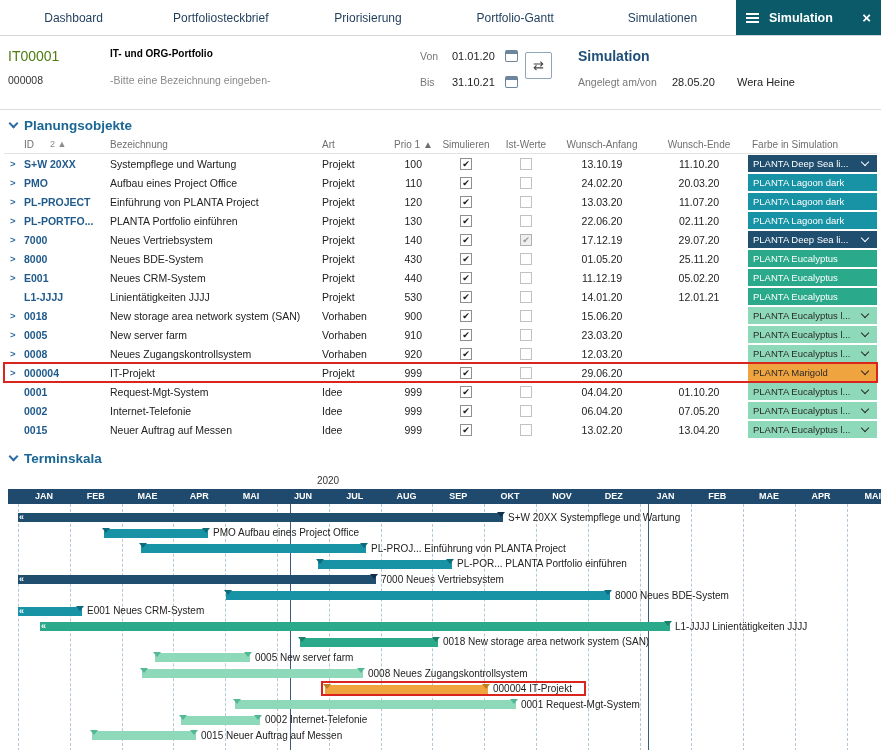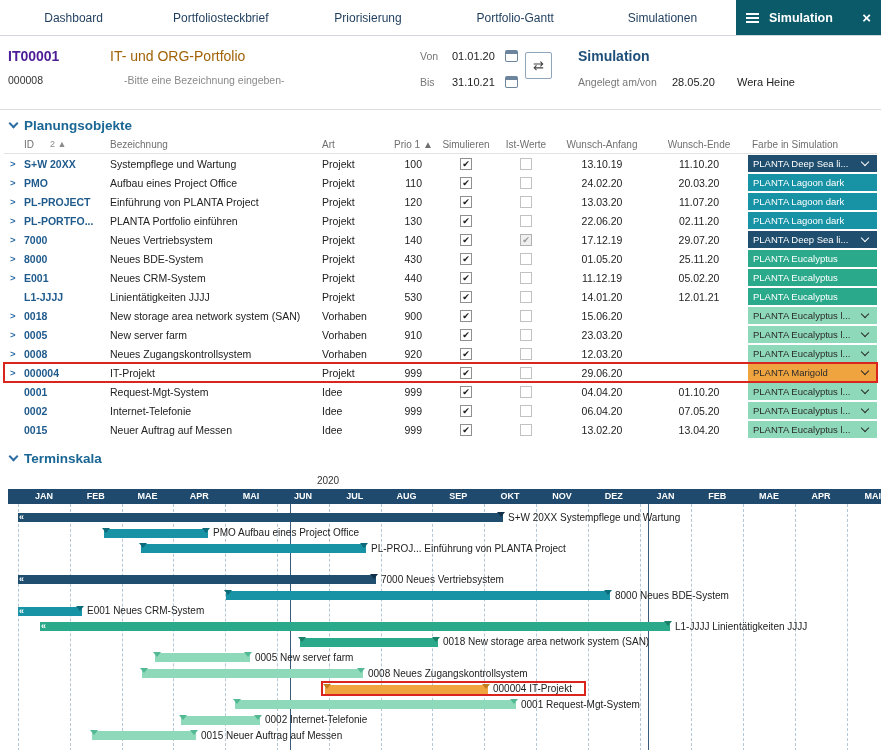--- a/index.html
+++ b/index.html
@@ -14,24 +14,24 @@
     display:flex; align-items:center; gap:10px; padding:0 10px; }
   .active-tab .atab-label { flex:1; font-weight:bold; font-size:12.5px; }
   .burger { width:13px; height:2px; background:#fff; position:relative; }
   .burger::before, .burger::after { content:""; position:absolute; left:0; width:13px; height:2px; background:#fff; }
   .burger::before { top:-4px; } .burger::after { top:4px; }
   .xclose { font-size:15px; font-weight:bold; line-height:1; cursor:pointer; }
 
   
   .hdr { position:relative; height:74px; border-bottom:1px solid #dcdcdc; }
   .hdr > div { position:absolute; white-space:nowrap; }
-  .pid    { left:8px;  top:12px; font-size:14px; font-weight:bold; color:#4c1d95; }
+  .pid    { left:8px;  top:12px; font-size:14px; font-weight:normal; color:#4d7c0f; }
   .pid2   { left:8px;  top:38px; font-size:10.5px; color:#333; }
-  .ptitle { left:110px; top:12px; font-size:14px; font-weight:normal; color:#a16207; }
-  .psub   { left:124px; top:38px; font-size:10.5px; color:#8a8a8a; }
+  .ptitle { left:110px; top:12px; font-size:10px; font-weight:bold; color:#000000; }
+  .psub   { left:110px; top:38px; font-size:10.5px; color:#8a8a8a; }
   .lbl    { color:#777; font-size:10.5px; }
   .vonl   { left:420px; top:14px; } .vonv { left:452px; top:14px; }
   .bisl   { left:420px; top:40px; } .bisv { left:452px; top:40px; }
   .cal    { width:13px; height:12px; border:1px solid #6c849c; border-top:4px solid #6c849c; border-radius:2px; }
   .cal1   { left:505px; top:14px; } .cal2 { left:505px; top:40px; }
   .swap   { left:525px; top:16px; width:27px; height:27px; border:1px solid #8fa6ba; border-radius:2px;
             display:flex; align-items:center; justify-content:center; font-size:13px; color:#444; cursor:pointer; }
   .simt   { left:578px; top:12px; font-size:14px; font-weight:bold; color:#1f4e79; }
   .crl    { left:578px; top:40px; } .crd { left:672px; top:40px; } .crb { left:737px; top:40px; }
 
@@ -522,20 +522,27 @@
         </div>
         <span class="blabel" style="left: 363px;">PL-PROJ... Einführung von PLANTA Project</span>
       </div>
       <div class="grow" style="top: 21.6px;">
         <div class="bar" style="left: 96px; width: 104px; background: rgb(23, 147, 165);">
           <span class="tri" style="border-top-color: rgb(14, 107, 122); left: -2px;"></span>
           <span class="tri" style="border-top-color: rgb(14, 107, 122); right: -2px;"></span>
         </div>
         <span class="blabel" style="left: 205px;">PMO Aufbau eines Project Office</span>
       </div>
+      <div class="grow" style="top: 52.8px;">
+        <div class="bar" style="left: 310px; width: 134px; background: rgb(23, 147, 165);">
+          <span class="tri" style="border-top-color: rgb(14, 107, 122); left: -2px;"></span>
+          <span class="tri" style="border-top-color: rgb(14, 107, 122); right: -2px;"></span>
+        </div>
+        <span class="blabel" style="left: 449px;">PL-POR... PLANTA Portfolio einführen</span>
+      </div>
       <div class="grow" style="top: 68.4px;">
         <div class="bar hatch" style="left: 10px; width: 358px; background: rgb(31, 78, 110);">
           <span class="clip">«</span>
           <span class="tri" style="border-top-color: rgb(18, 48, 74); right: -2px;"></span>
         </div>
         <span class="blabel" style="left: 373px;">7000 Neues Vertriebsystem</span>
       </div>
       <div class="grow" style="top: 84px;">
         <div class="bar" style="left: 218px; width: 384px; background: rgb(23, 147, 165);">
           <span class="tri" style="border-top-color: rgb(14, 107, 122); left: -2px;"></span>

